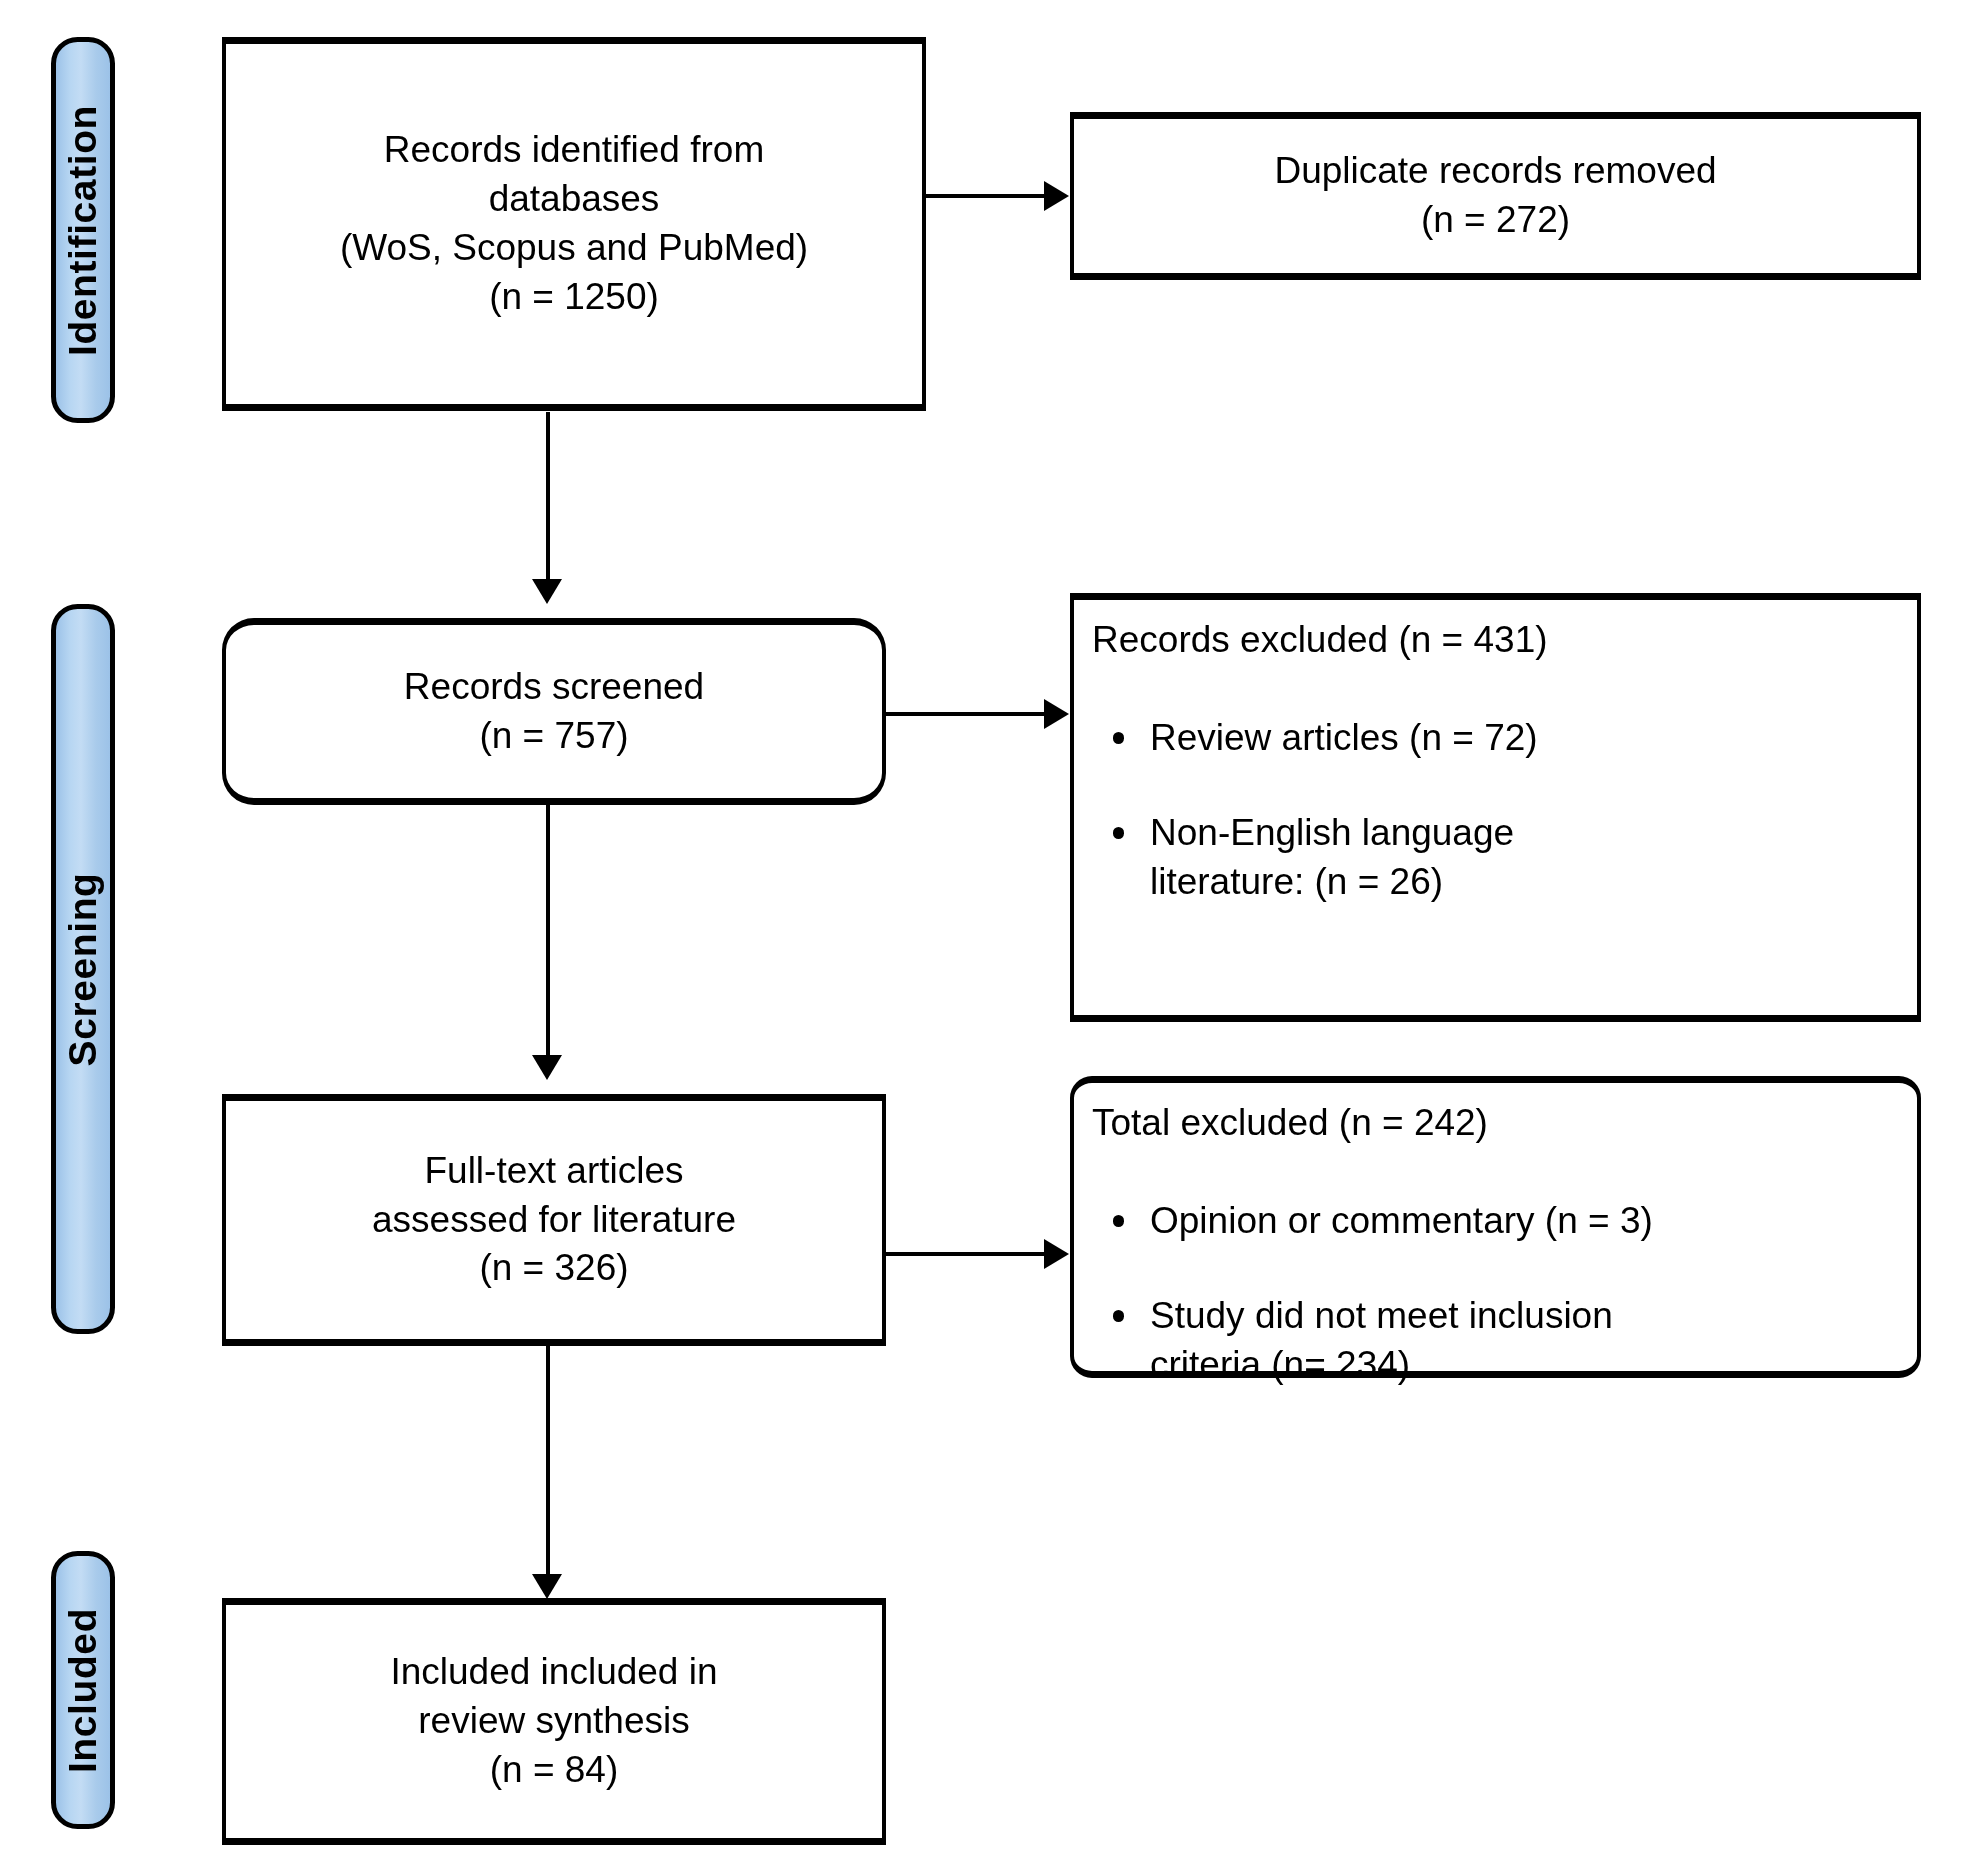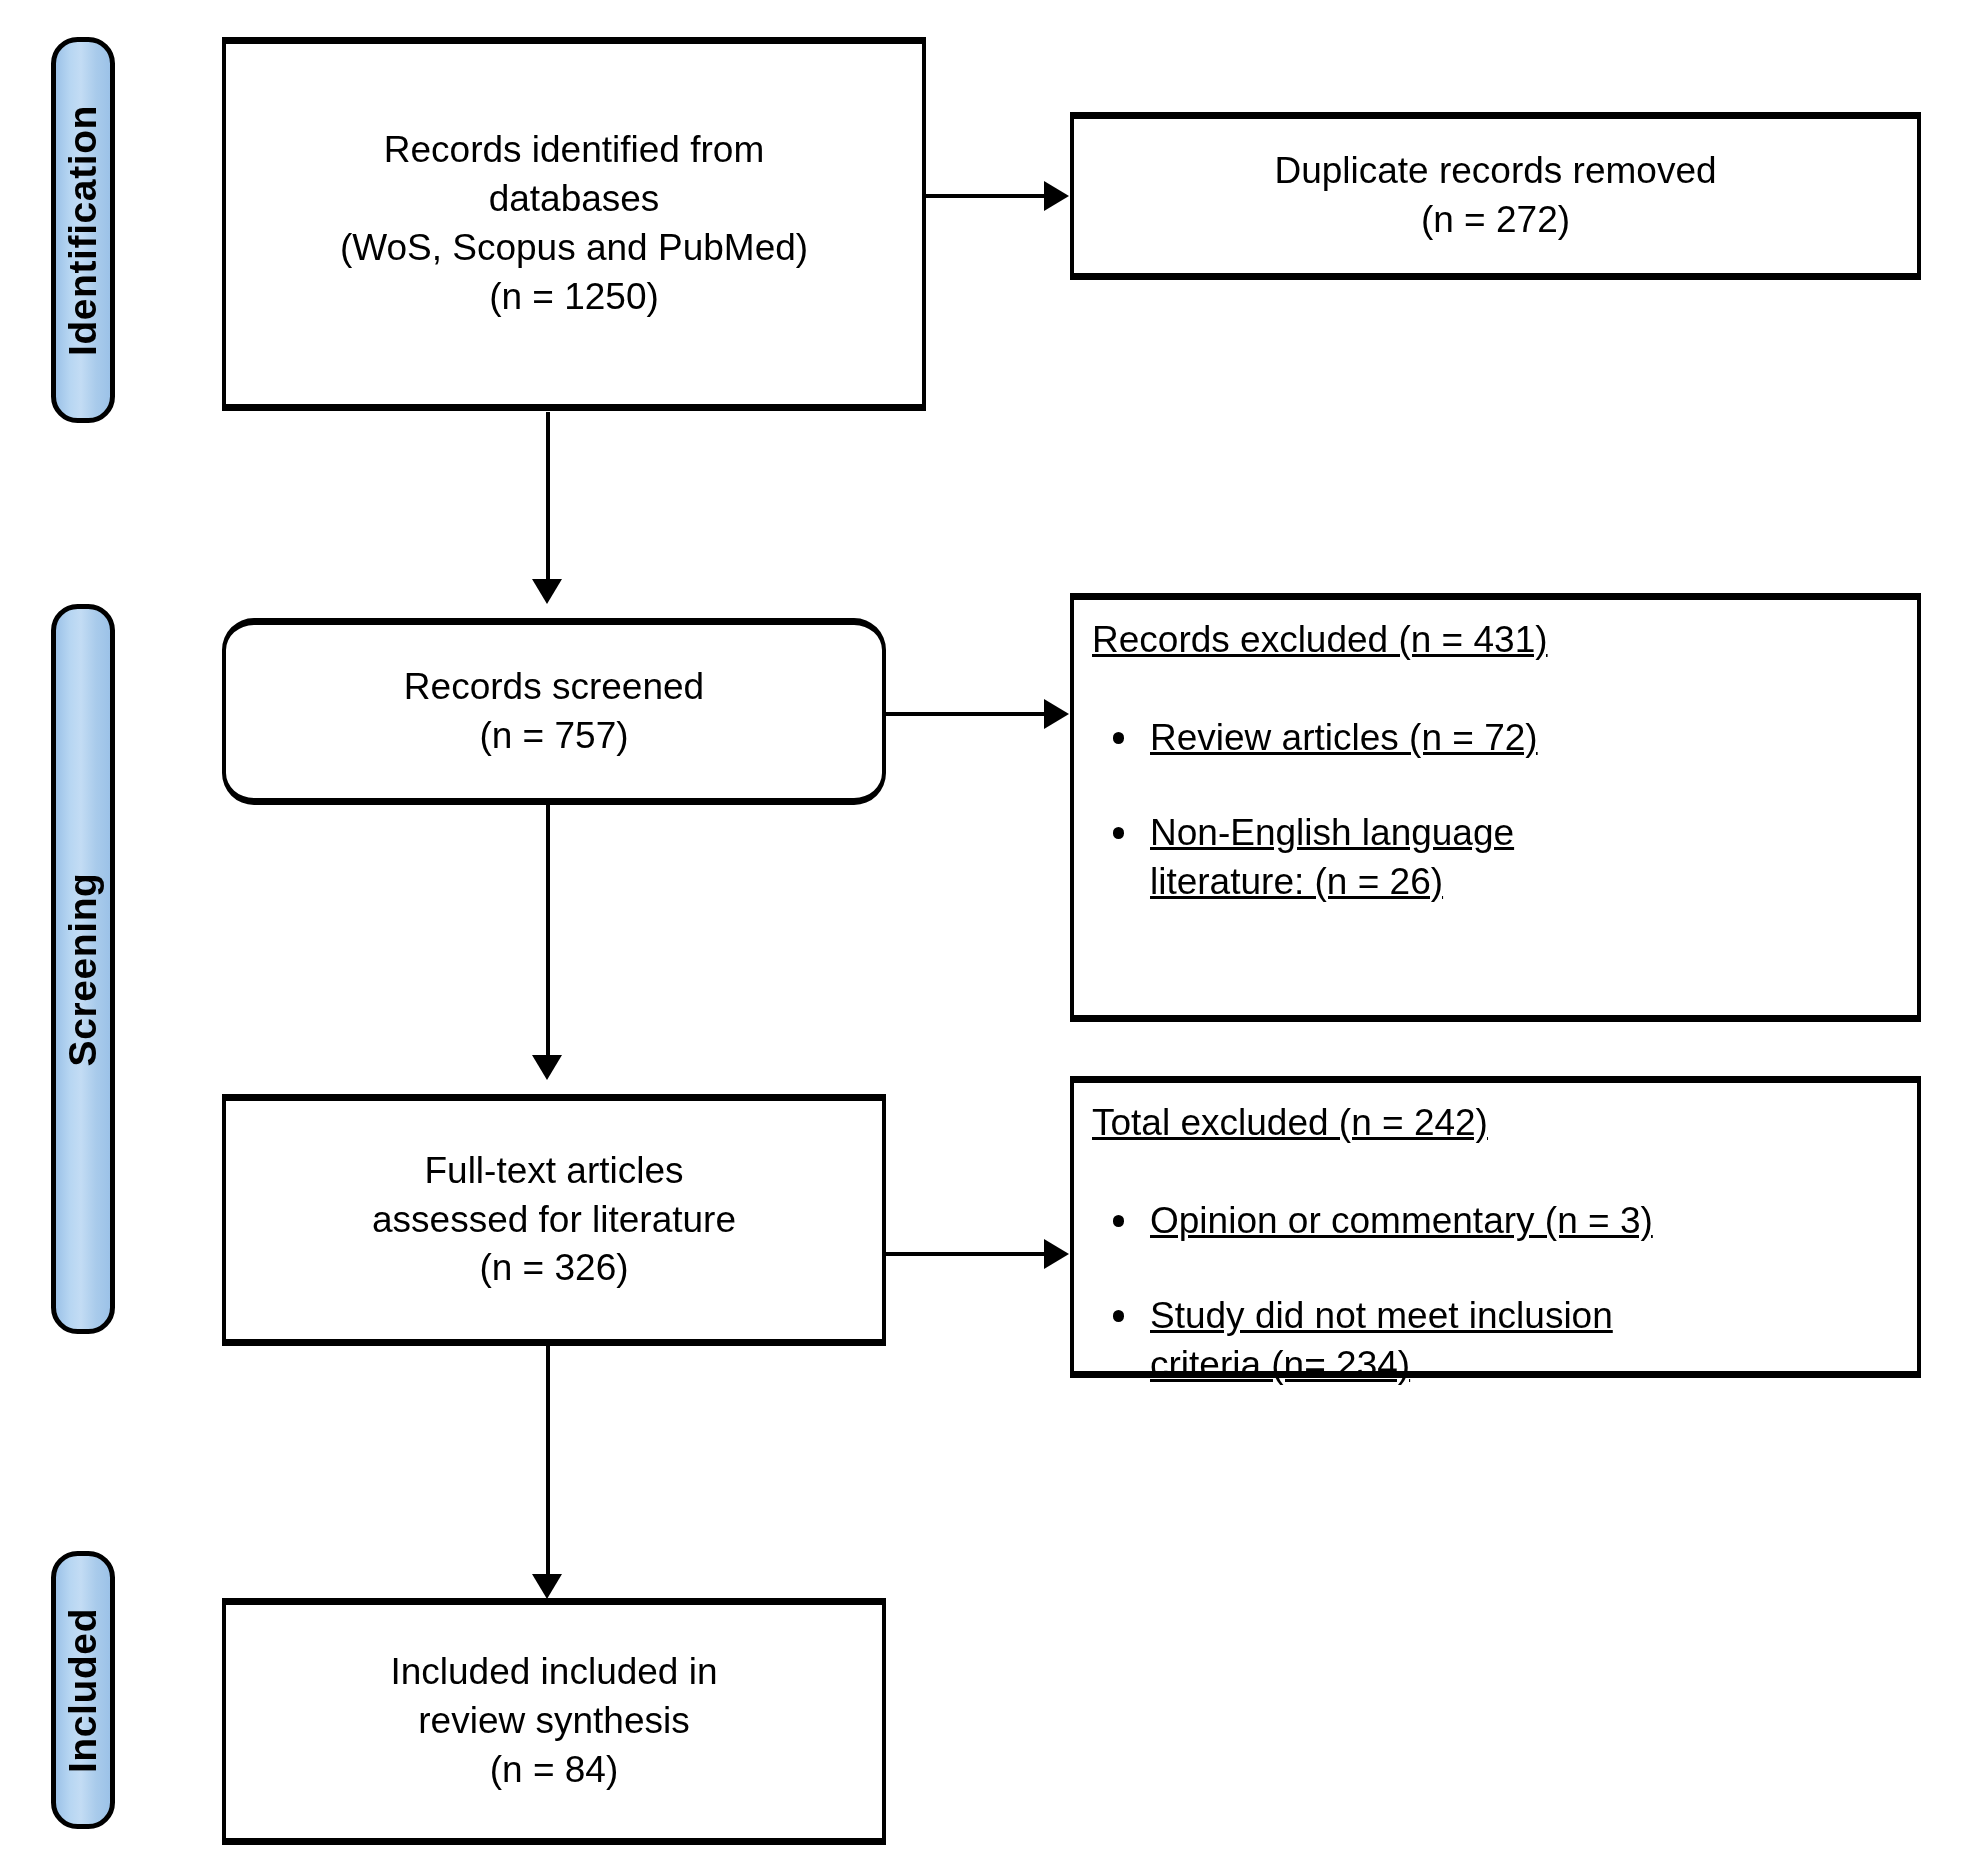--- a/index.html
+++ b/index.html
@@ -68,21 +68,20 @@
   }
   .box-inner-left {
     width: 100%;
     height: 100%;
     display: flex;
     flex-direction: column;
     justify-content: flex-start;
     text-align: left;
     padding: 15.7px 11px 11px 18px;
     box-sizing: border-box;
-    text-decoration: underline;
   }
   .box-line {
     font-size: 37px;
     line-height: 1.32;
     white-space: nowrap;
   }
   .head-line {
     font-size: 37px;
     line-height: 1.30;
     white-space: nowrap;
@@ -214,21 +213,21 @@
   <div class="arrow-down" style="left:532px; top:1055px;"></div>
 
   <div class="flow-box" style="left:222px; top:1094px; width:664px; height:252px;">
     <div class="box-inner-center">
       <div class="box-line">Full-text articles</div>
       <div class="box-line">assessed for literature</div>
       <div class="box-line">(n = 326)</div>
     </div>
   </div>
 
-  <div class="flow-box" style="left:1070px; top:1076px; width:851px; height:302px;">
+  <div class="flow-box" style="left:1070px; top:1076px; width:851px; height:302px;border-radius:22px;">
     <div class="box-inner-left">
       <div class="head-line">Total excluded (n = 242)</div>
       <ul class="bullets">
         <li>
           <span class="dot"></span>
           <span class="li-text">Opinion or commentary (n = 3)</span>
         </li>
         <li>
           <span class="dot"></span>
           <span class="li-text">Study did not meet inclusion</span>

